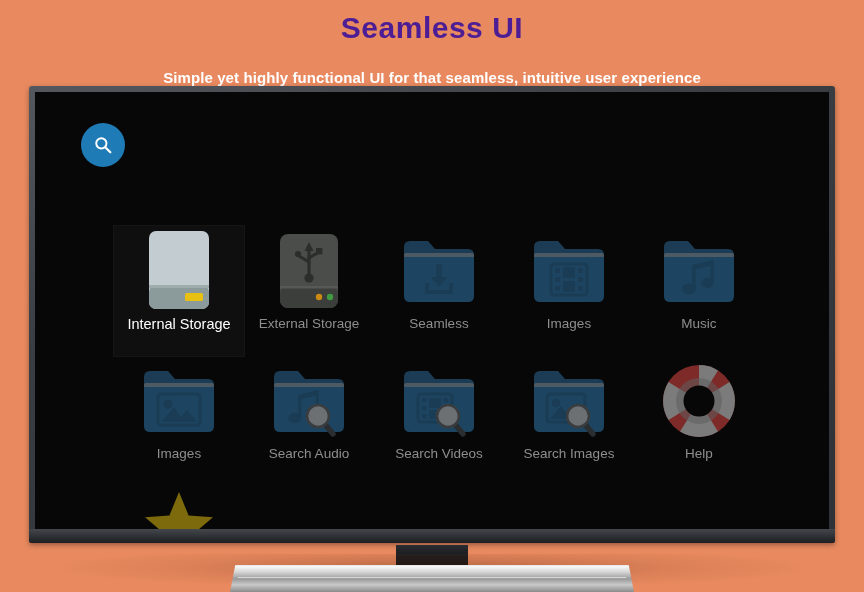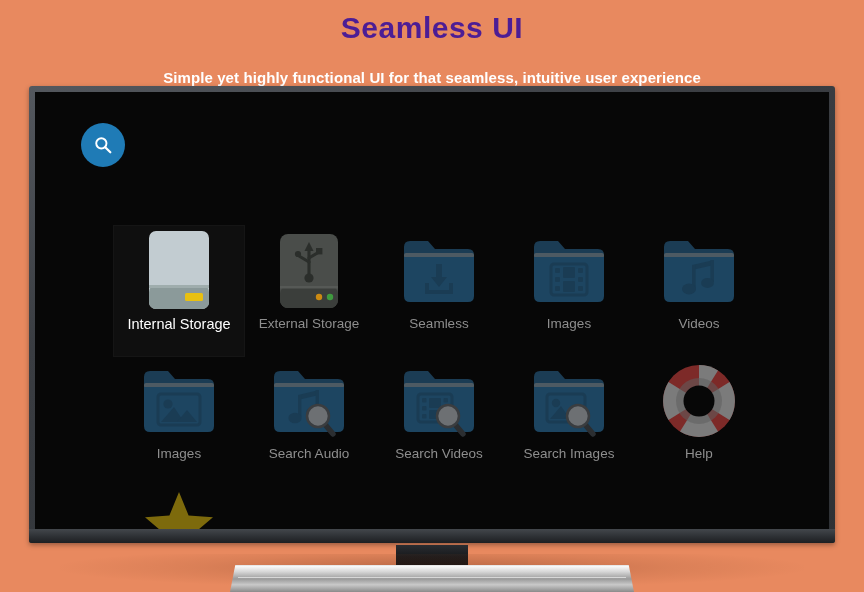--- a/index.html
+++ b/index.html
@@ -307,21 +307,21 @@
               <path d="M5 22 h70 v39 q0 6 -6 6 H11 q-6 0 -6 -6 Z" fill="#1d4561"></path>
               <g fill="#1a3c54">
                 <path d="M33 30 l22 -5 v5 l-22 5 Z"></path>
                 <rect x="33" y="30" width="3.6" height="23"></rect>
                 <rect x="51.4" y="25" width="3.6" height="22"></rect>
                 <ellipse cx="30" cy="54" rx="7" ry="5.4"></ellipse>
                 <ellipse cx="48.5" cy="48" rx="6.4" ry="5"></ellipse>
               </g>
             </svg>
           </div>
-          <div class="tile-label">Videos</div>
+          <div class="tile-label">Music</div>
         </div>
 
         <div class="tile">
           <div class="tile-icon">
             <svg width="80" height="72" viewBox="0 0 80 72" aria-hidden="true">
               <path d="M5 12 q0-6 6-6 h18 l7 8 h33 q6 0 6 6 v6 H5 Z" fill="#1b3c54"></path>
               <rect x="5" y="18" width="70" height="5" rx="2" fill="#4d5a63"></rect>
               <path d="M5 22 h70 v39 q0 6 -6 6 H11 q-6 0 -6 -6 Z" fill="#1d4561"></path>
               <rect x="19" y="29" width="42" height="31" rx="3" fill="none" stroke="#1a3c54" stroke-width="3"></rect>
               <circle cx="29" cy="39" r="4.6" fill="#1a3c54"></circle>

